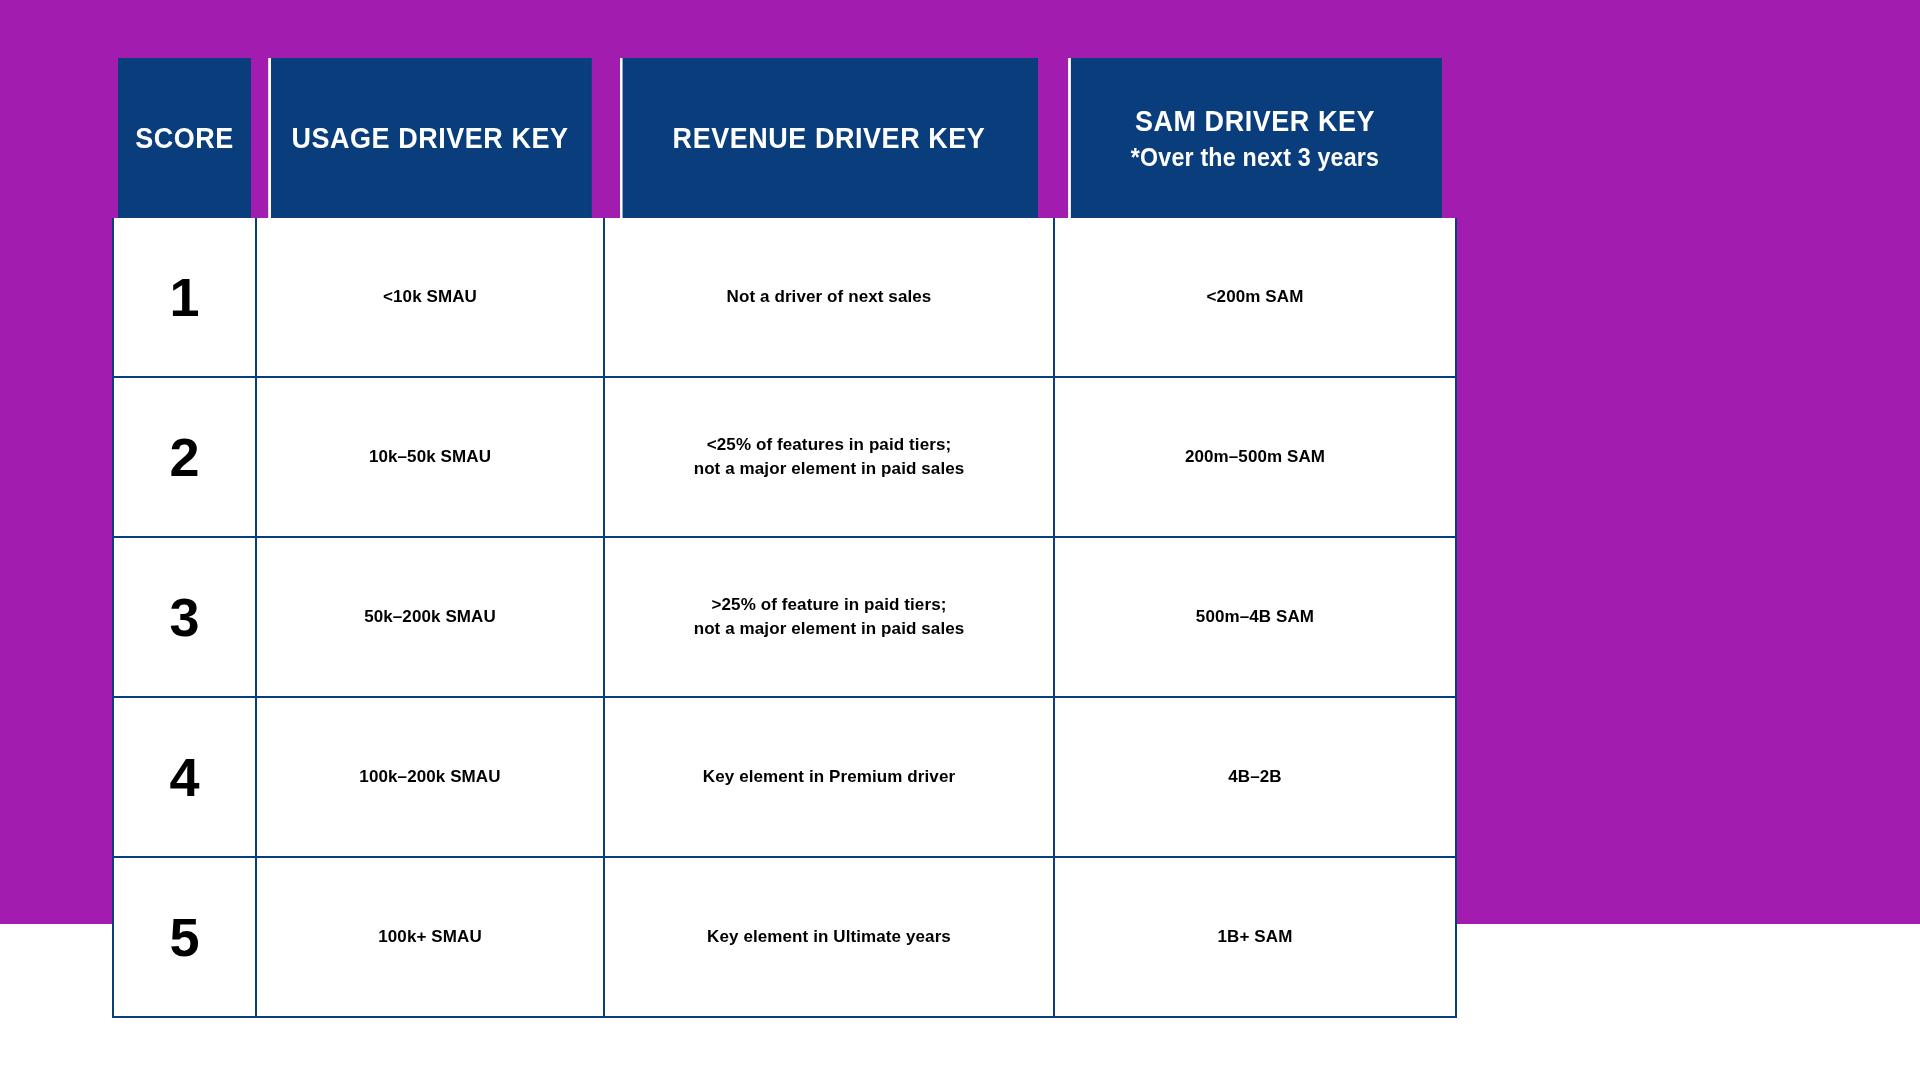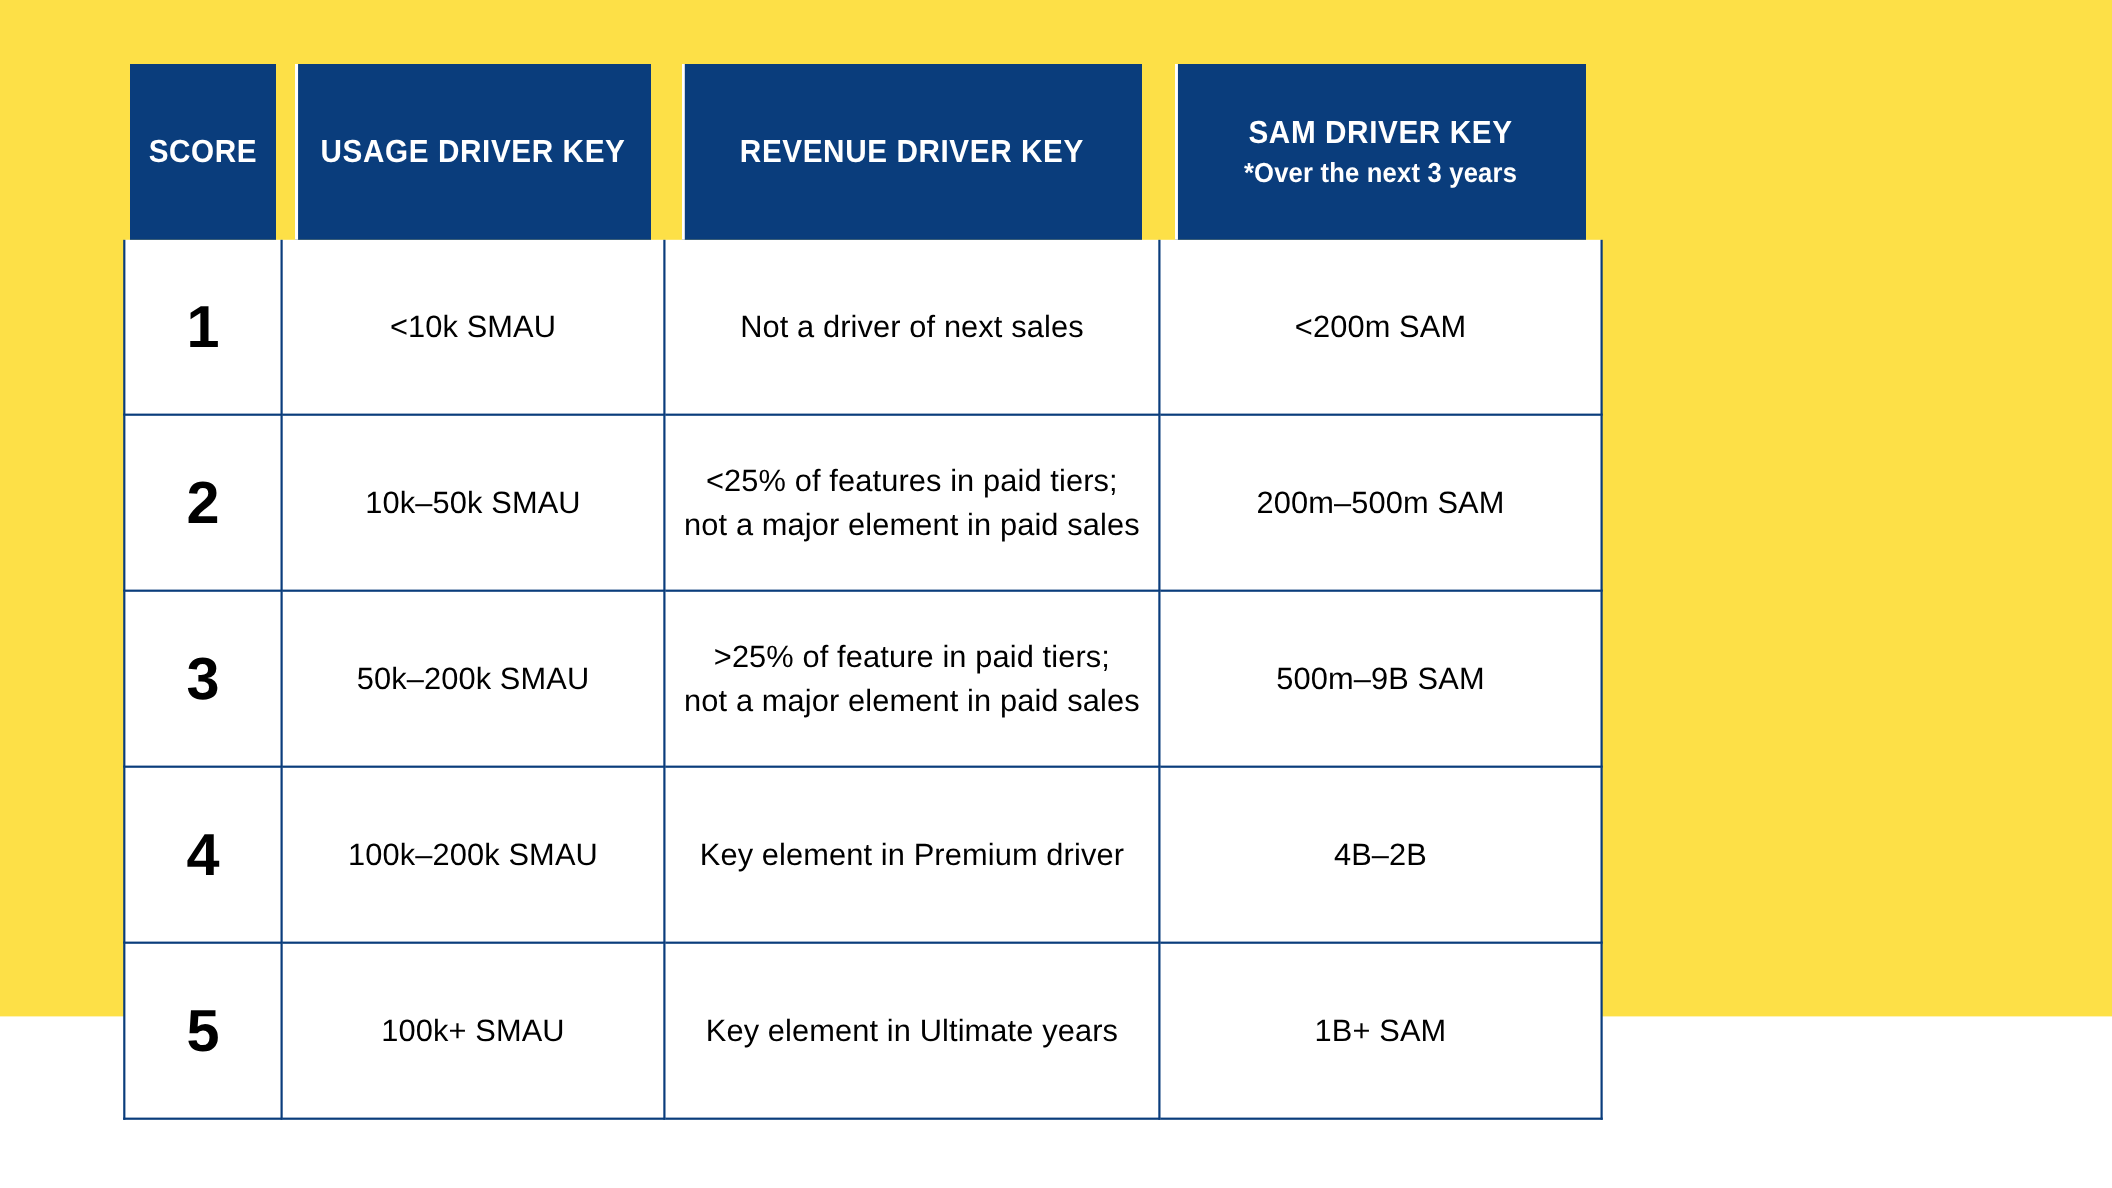--- a/index.html
+++ b/index.html
@@ -12,21 +12,21 @@
     width: 1920px;
     height: 1080px;
     font-family: "Liberation Sans", sans-serif;
     overflow: hidden;
   }
 
   #canvas {
     position: relative;
     width: 1920px;
     height: 924px;
-    background: #fde047;
+    background: #a21caf;
   }
 
   
   #scoring-table {
     position: absolute;
     left: 112px;
     top: 58px;
     width: 1343px;      
     box-sizing: border-box;
     border-collapse: collapse;
@@ -75,22 +75,22 @@
   
   tbody td {
     background: #ffffff;
     border: 2px solid #0a3d7c;
     height: 146px;
     padding: 6px 14px;
     text-align: center;
     vertical-align: middle;
     color: #000000;
     font-family: "Liberation Sans", sans-serif;
-    font-size: 28px;
-    font-weight: normal;
+    font-size: 17px;
+    font-weight: bold;
     line-height: 1.42;
     letter-spacing: 0.1px;
   }
   tbody tr:first-child td { border-top: none; }
 
   tbody td.score-cell {
     font-size: 54px;
     font-weight: bold;
     letter-spacing: 0px;
     line-height: 1;
@@ -152,21 +152,21 @@
         <td>200m–500m SAM</td>
       </tr>
 
       <tr>
         <td class="score-cell">3</td>
         <td>50k–200k SMAU</td>
         <td>
           <span class="cell-line">&gt;25% of feature in paid tiers;</span>
           <span class="cell-line">not a major element in paid sales</span>
         </td>
-        <td>500m–9B SAM</td>
+        <td>500m–4B SAM</td>
       </tr>
 
       <tr>
         <td class="score-cell">4</td>
         <td>100k–200k SMAU</td>
         <td>
           <span class="cell-line">Key element in Premium driver</span>
         </td>
         <td>4B–2B</td>
       </tr>

